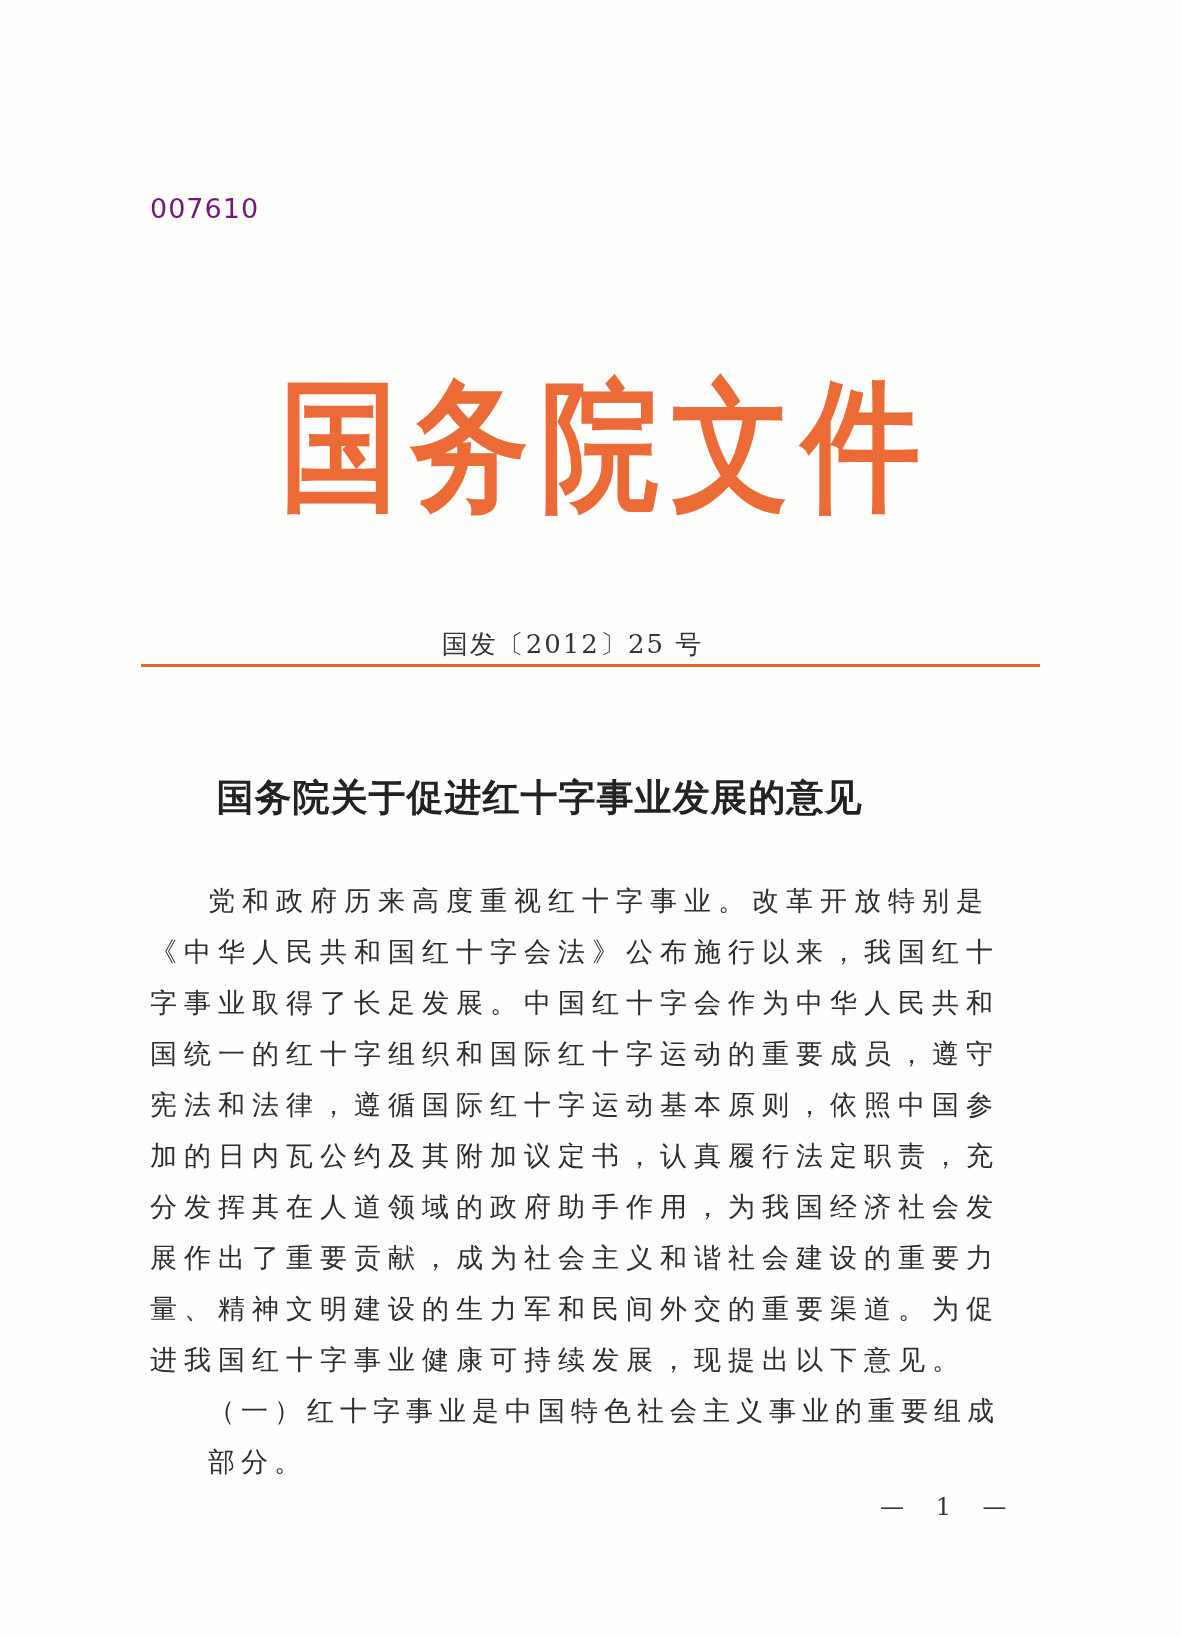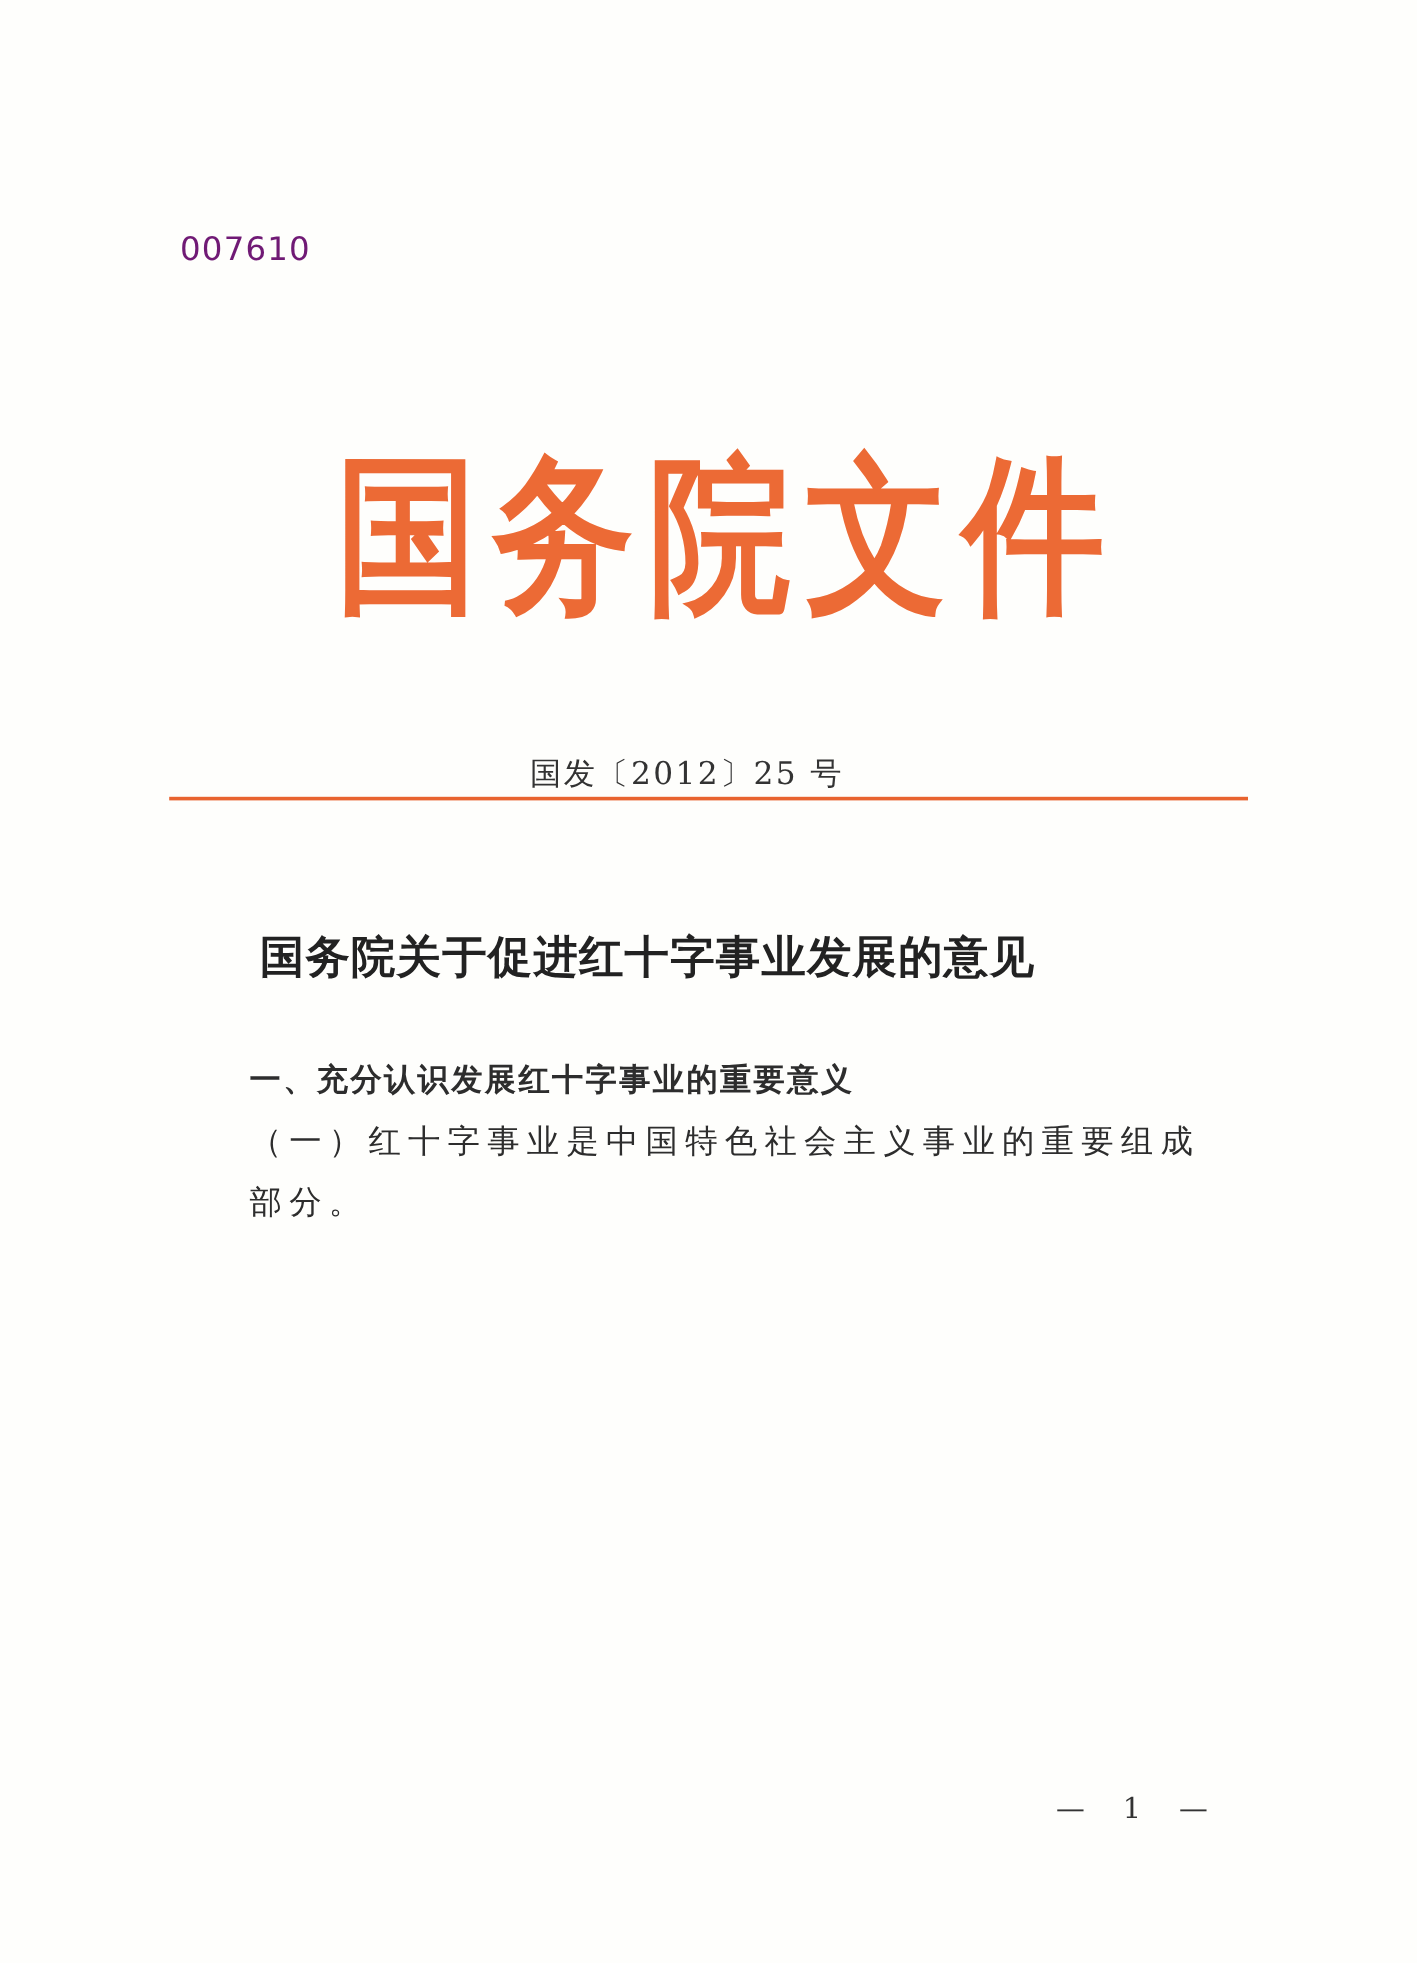--- a/index.html
+++ b/index.html
@@ -57,17 +57,17 @@
   <span>件</span>
 </div>
 
 <div class="docno">国发〔2012〕25 号</div>
 
 <div class="redline"></div>
 
 <div class="doc-title">国务院关于促进红十字事业发展的意见</div>
 
 <div class="body-text">
-  <p class="section-heading">一、充分认识发展红十字事业的重要意义</p>
+  <p class="indent">党和政府历来高度重视红十字事业。改革开放特别是《中华人民共和国红十字会法》公布施行以来，我国红十字事业取得了长足发展。中国红十字会作为中华人民共和国统一的红十字组织和国际红十字运动的重要成员，遵守宪法和法律，遵循国际红十字运动基本原则，依照中国参加的日内瓦公约及其附加议定书，认真履行法定职责，充分发挥其在人道领域的政府助手作用，为我国经济社会发展作出了重要贡献，成为社会主义和谐社会建设的重要力量、精神文明建设的生力军和民间外交的重要渠道。为促进我国红十字事业健康可持续发展，现提出以下意见。</p>
   <p class="subsection">（一）红十字事业是中国特色社会主义事业的重要组成部分。</p>
 </div>
 
 <div class="page-number">— 1 —</div>
 
 </body></html>

